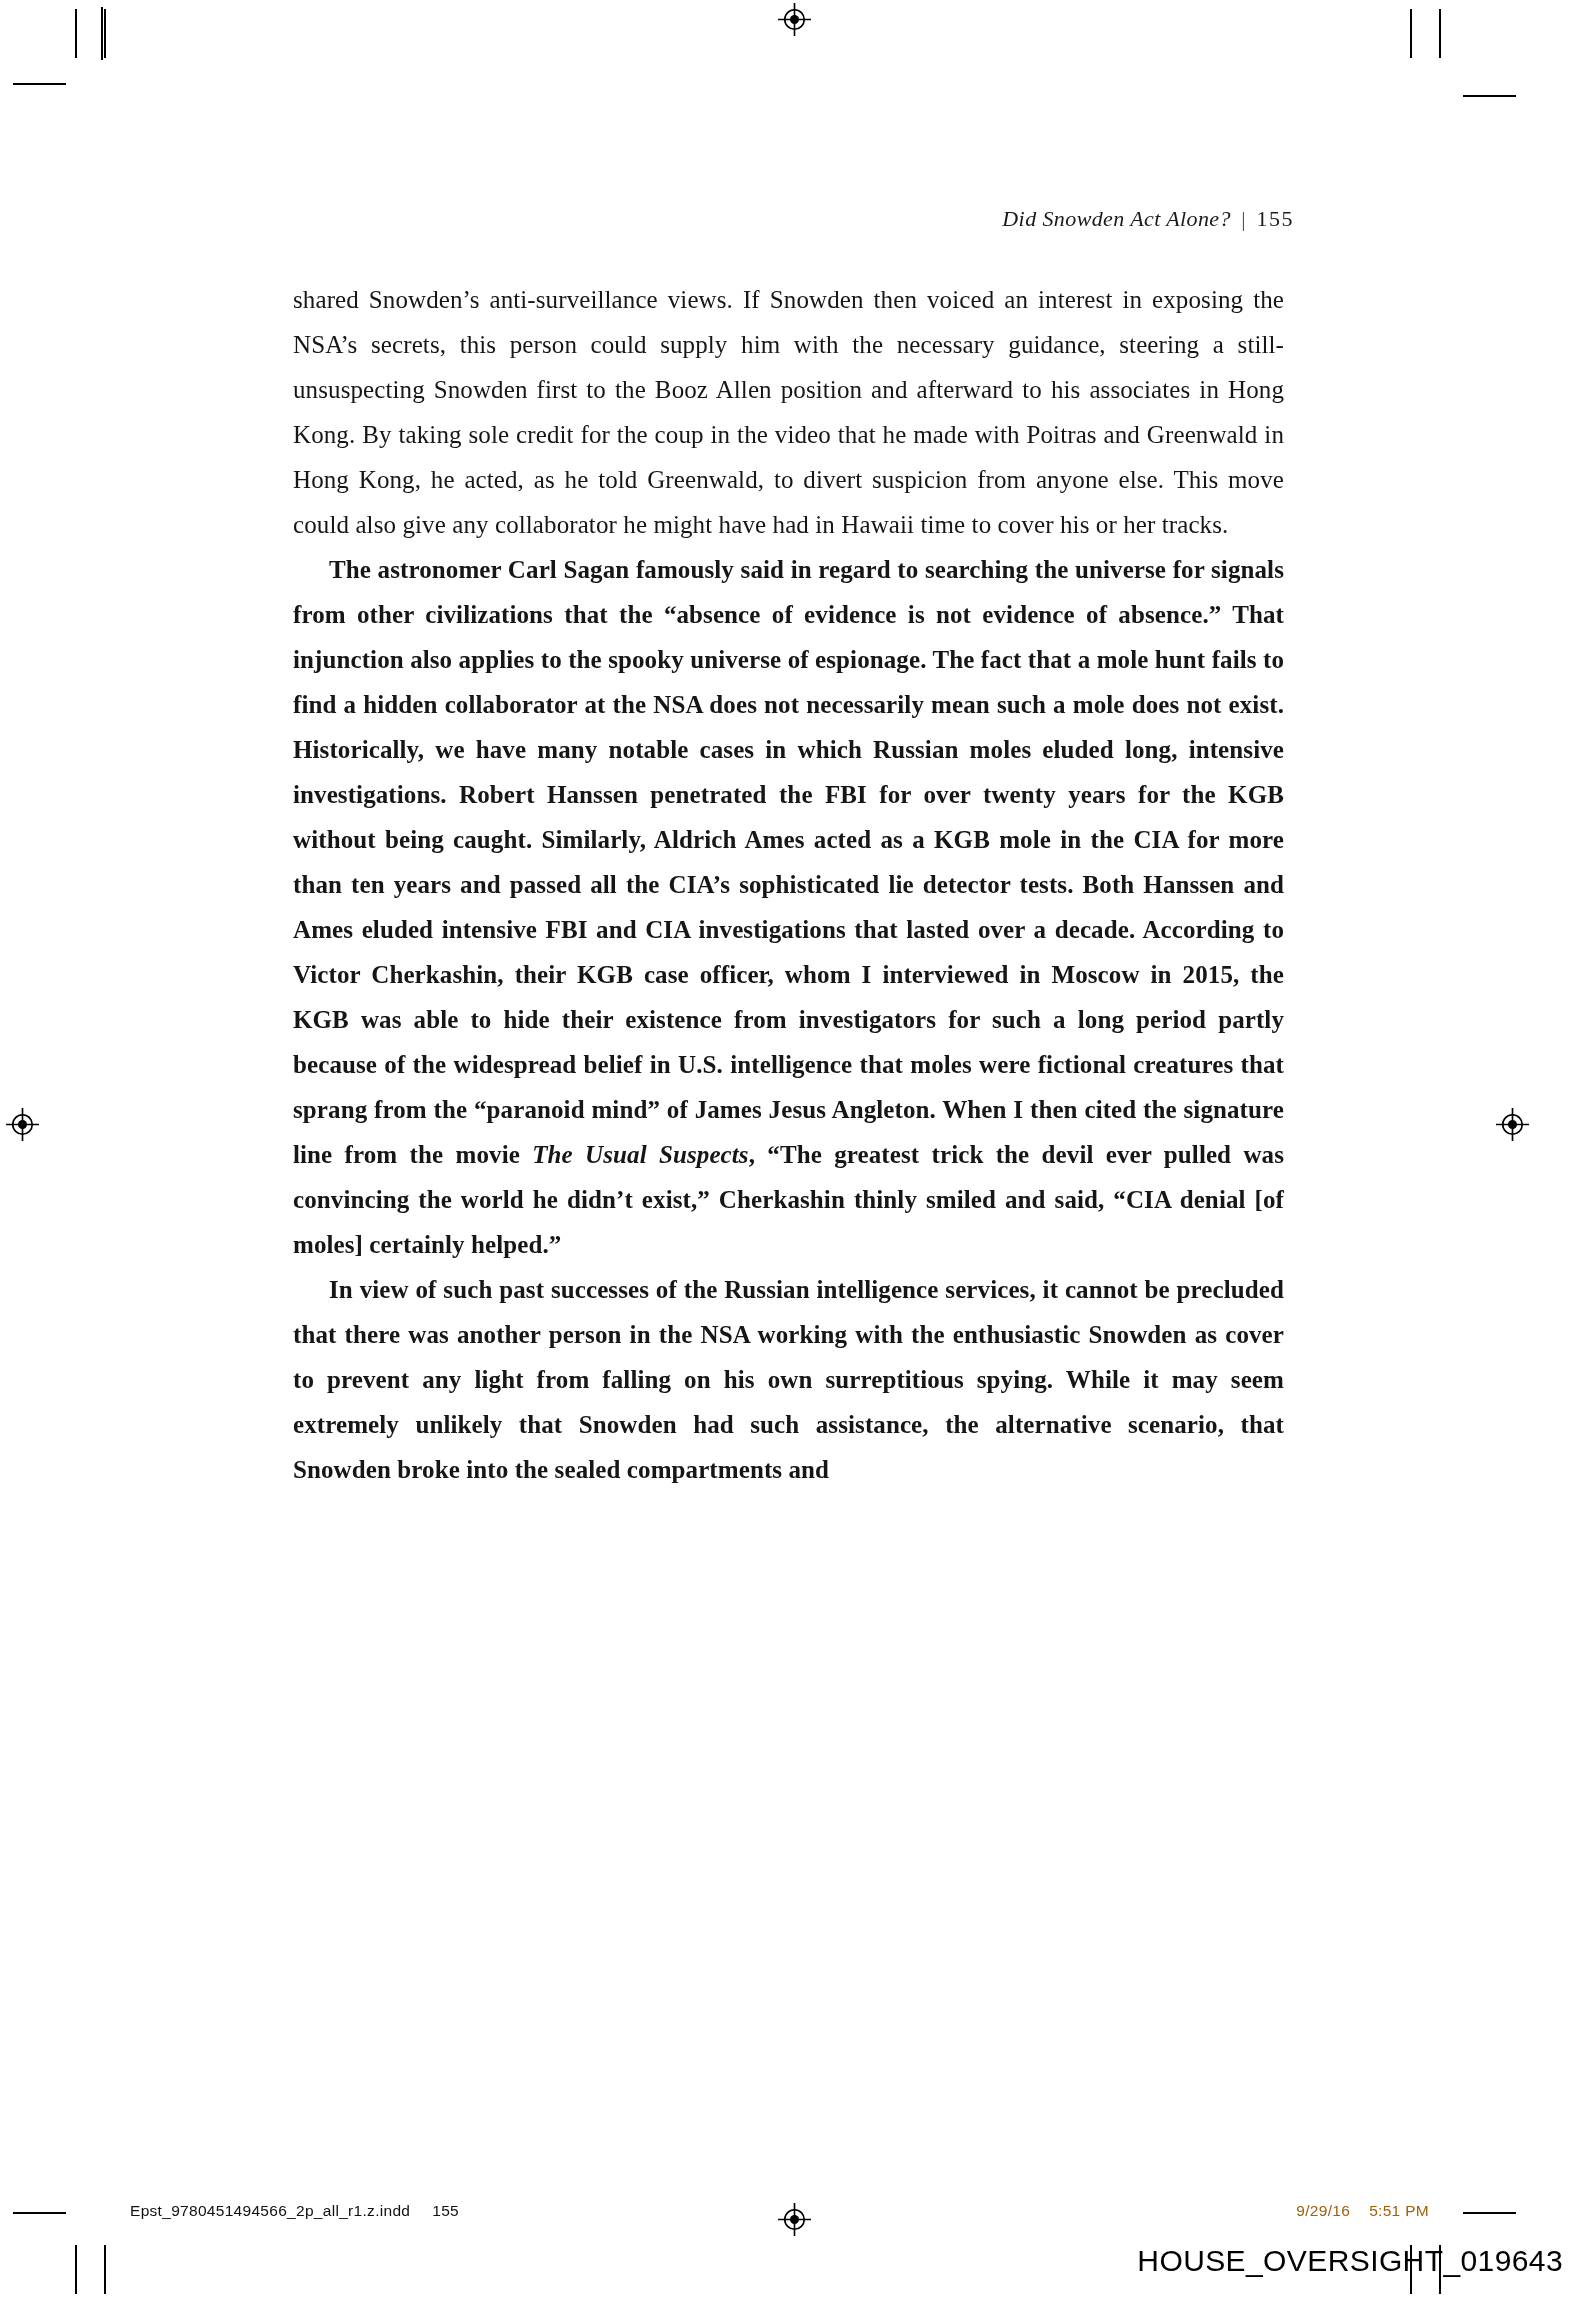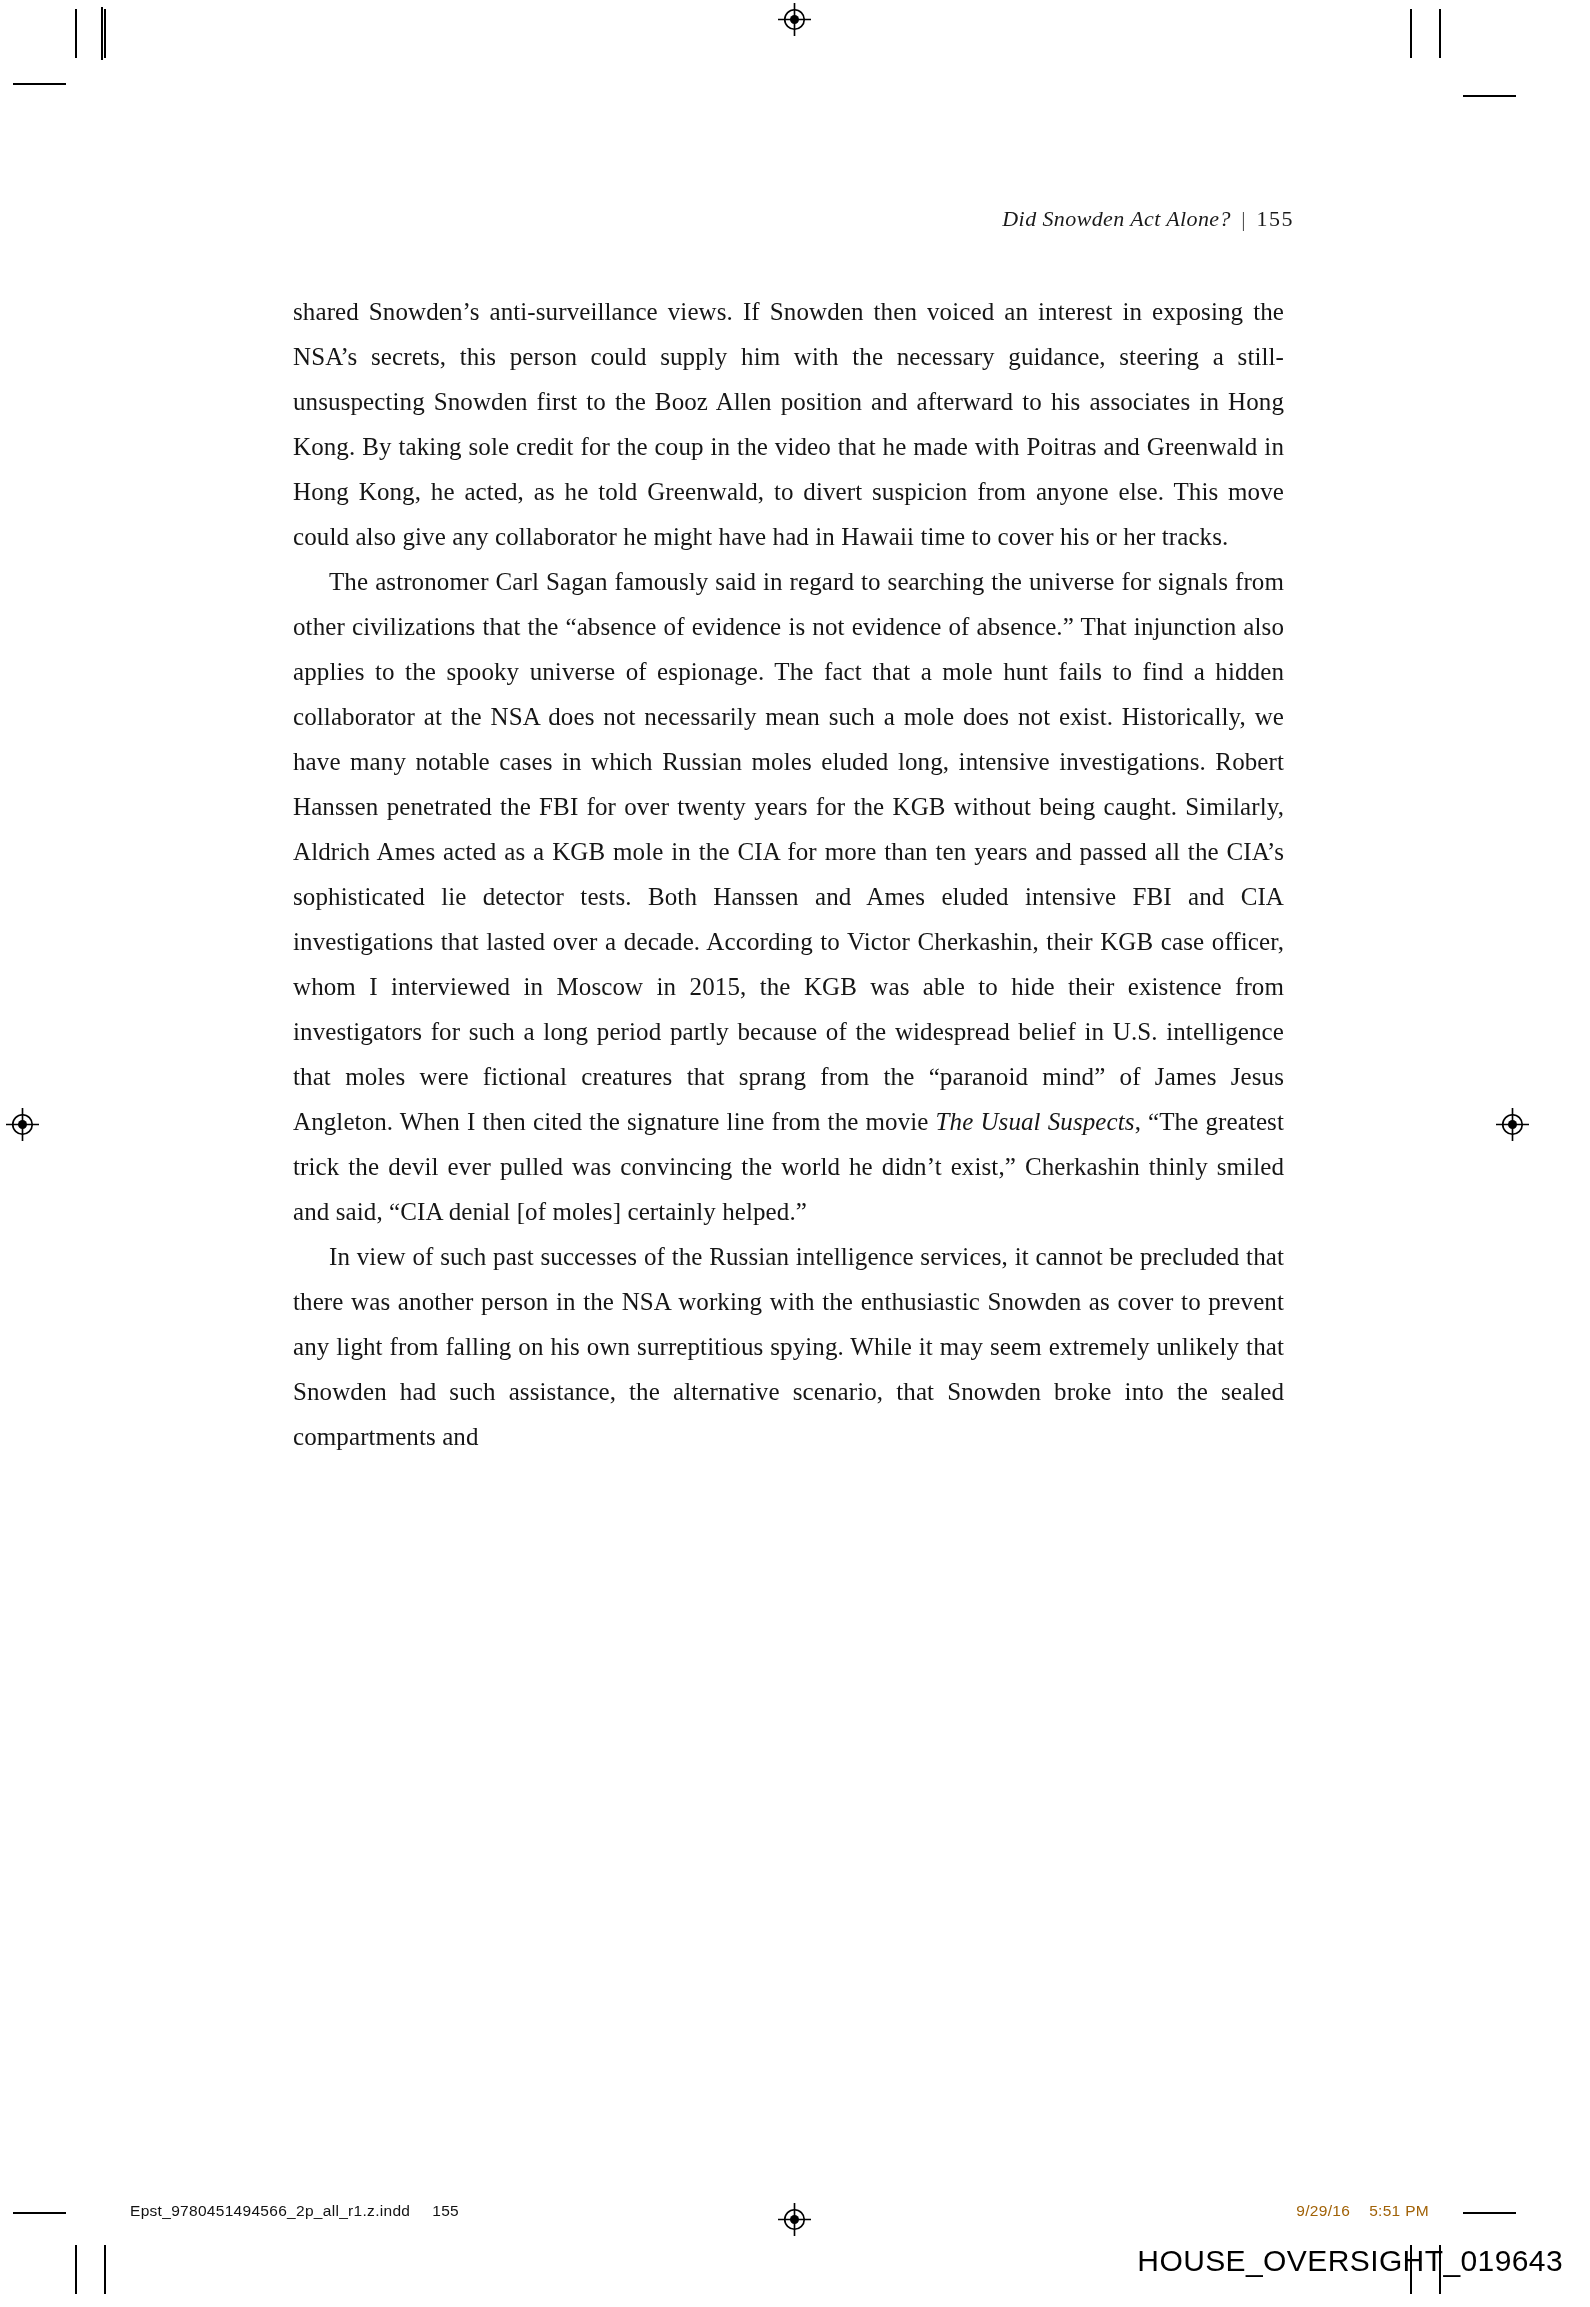--- a/index.html
+++ b/index.html
@@ -53,34 +53,35 @@
   }
   .running-head .folio {
     font-family: "Liberation Serif", serif;
     letter-spacing: 1.5px;
   }
 
   
   .textblock {
     position: absolute;
     left: 293px;
-    top: 289px;
+    top: 277px;
     width: 991px;
   }
   .textblock p {
     margin: 0;
     font-size: 25px;
     line-height: 45px;
     text-align: justify;
     text-justify: inter-word;
     letter-spacing: 0.1px;
     color: #161616;
   }
   .textblock p + p {
     text-indent: 36px;
+    font-weight: bold;
   }
   .textblock p em {
     font-style: italic;
   }
 
   
   .slug {
     position: absolute;
     bottom: 87px;
     left: 130px;

